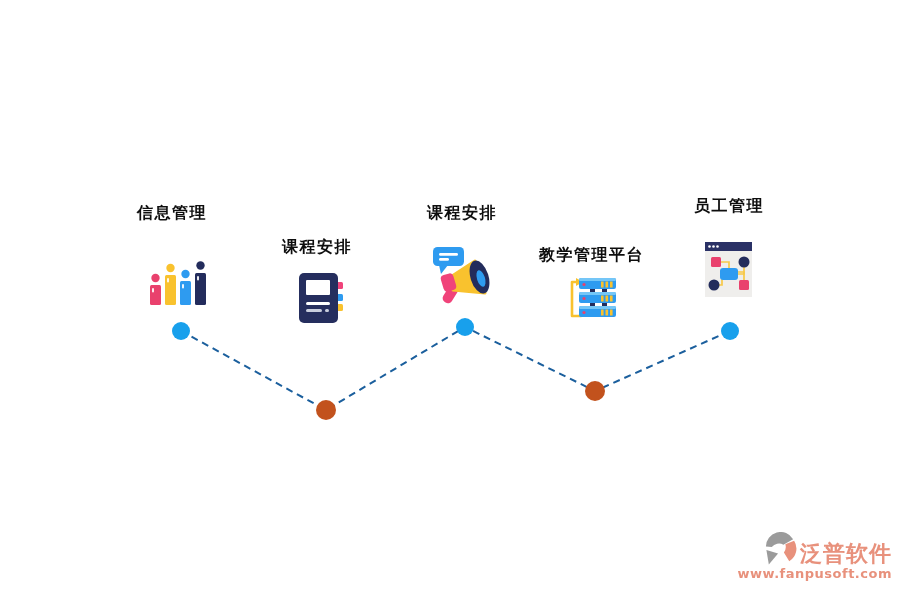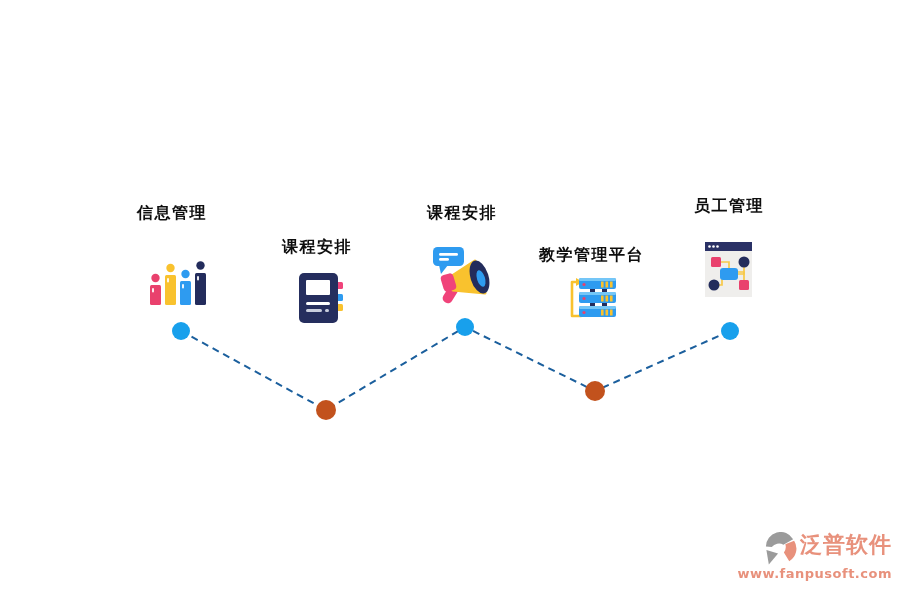--- a/index.html
+++ b/index.html
@@ -30,21 +30,21 @@
 
   .connector-svg { position:absolute; left:0; top:0; }
 
   .watermark {
     position:absolute;
     right:8px;
     bottom:6px;
     color:#E8917C;
     text-align:center;
   }
-  .wm-top { display:flex; align-items:flex-start; justify-content:flex-end; gap:1px; }
+  .wm-top { display:flex; align-items:flex-end; justify-content:flex-end; gap:1px; }
   .wm-brand { font-size:22px; font-weight:bold; letter-spacing:1px; line-height:1.2; }
   .wm-url { font-size:13px; font-weight:bold; margin-top:-1px; letter-spacing:0.5px; }
 </style>
 </head>
 <body>
 
 <div class="stage">
 
   <svg class="connector-svg" width="900" height="600" viewBox="0 0 900 600">
     <polyline points="181,331 326,410 465,327 595,391 730,331" fill="none" stroke-width="2" stroke-dasharray="7 5" stroke="#1B5F9D"></polyline>

